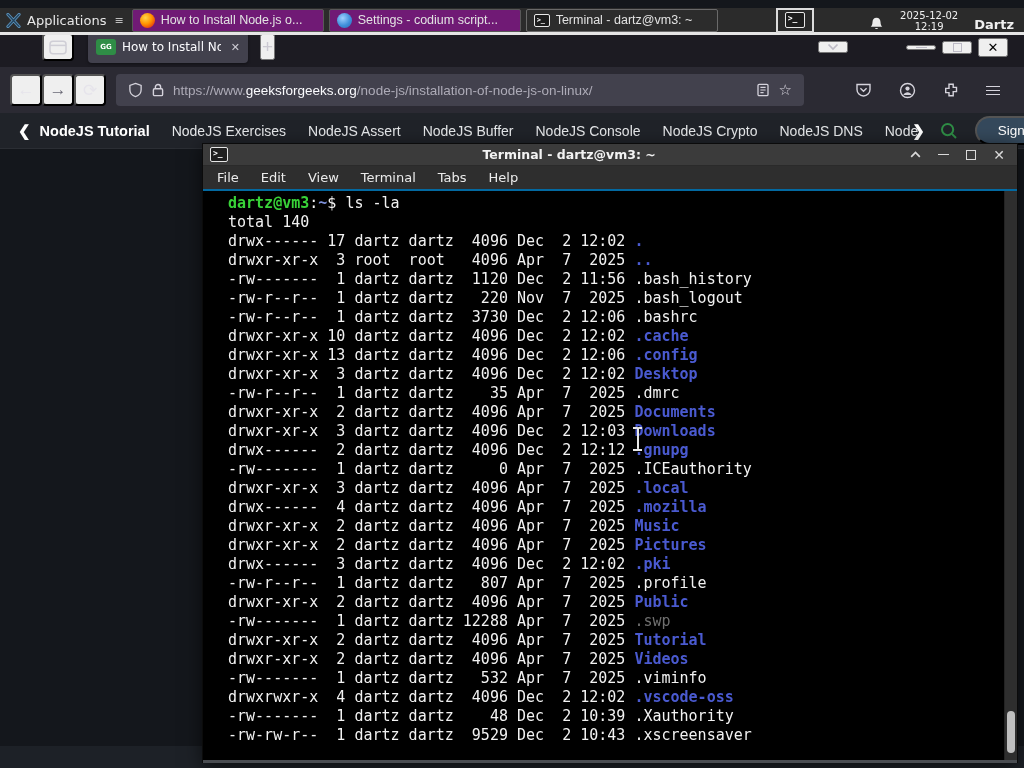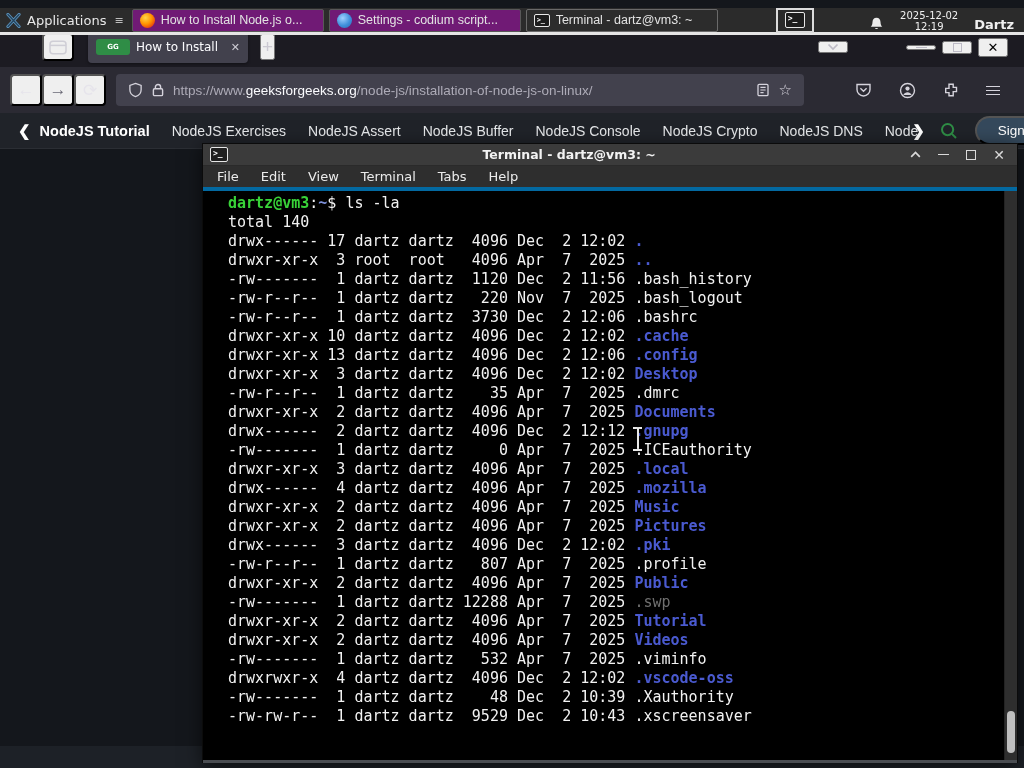--- a/index.html
+++ b/index.html
@@ -34,21 +34,21 @@
   .tray-user { color:#f0f0f0; font-size:13px;font-weight:bold; }
 
   
   .browser { position:absolute; left:0; top:27px; width:1024px; height:741px; background:#2b2a33; }
   .tabbar { height:40px; background:#1c1b22; display:flex; align-items:center; }
   .ffview-btn { margin-left:42px; width:32px; height:28px; display:flex; align-items:center;
                 justify-content:center; border-radius:4px; }
   .tab { margin-left:14px; width:160px; height:31px; background:#42414d; border-radius:4px;
          display:flex; align-items:center; gap:6px; padding:0 8px; color:#fbfbfe; font-size:12px;
          box-shadow:0 1px 3px rgba(0,0,0,.4); }
-  .fav { width:34px; height:16px; background:#2f8d46; border-radius:3px; color:#fff;
+  .fav { width:20px; height:16px; background:#2f8d46; border-radius:3px; color:#fff;
          font:bold 7px/16px "DejaVu Sans",sans-serif; text-align:center; flex:0 0 auto; }
   .tab-title { flex:1; white-space:nowrap; overflow:hidden; }
   .tab-close { color:#cfced6; font-size:11px; padding-left:4px; }
   .newtab { margin-left:12px; color:#cbc9d2; font-size:19px; font-weight:400; }
   .tab-right { margin-left:auto; display:flex; align-items:center; padding-right:16px; color:#bdbbc6; }
   .tr-btn { width:30px; display:flex; justify-content:center; align-items:center; }
   .sep60 { width:58px; }
   .sep32 { width:6px; }
   .glyph-min { display:inline-block; width:11px; border-top:1.6px solid #bdbbc6; }
   .glyph-max { display:inline-block; width:9px; height:9px; border:1.6px solid #bdbbc6; }
@@ -86,21 +86,21 @@
           z-index:30; box-shadow:0 4px 18px rgba(0,0,0,.6); border:1px solid #0b0b0b; }
   .t-title { height:22px; background:#3b3b3b; display:flex; align-items:center; padding:0 7px;
              border-bottom:1px solid #2a2a2a; }
   .t-icon { width:18px; height:15px; background:#202020; border:1.5px solid #e6e6e6; border-radius:2px;
             color:#fff; font:bold 8px/11px "DejaVu Sans Mono",monospace; padding-left:2px; }
   .t-title-text { flex:1; text-align:center; font-weight:bold; font-size:12.5px; color:#f3f3f3; }
   .t-ctrl { display:flex; align-items:center; gap:17px; padding-right:5px; color:#dadada; }
   .t-ctrl .glyph-min { border-color:#dadada; }
   .t-ctrl .glyph-max { border-color:#dadada; width:10px; height:10px; }
   .t-ctrl .glyph-x { font-size:14px; }
-  .t-menu { height:25px; background:#2e2e2e; border-bottom:4px solid #0369a1; display:flex;
+  .t-menu { height:25px; background:#2e2e2e; border-bottom:2px solid #0369a1; display:flex;
             align-items:center; font-size:13px; color:#ebebeb; padding-left:3px; }
   .t-menu span { padding:0 11px; }
   .t-body { position:relative; height:569px; overflow:hidden; padding:3px 0 0 3px;
             font:15px/19px "DejaVu Sans Mono",monospace; color:#f2f2f2; }
   .t-line { white-space:pre;margin-left:22px; }
   .t-line .green { color:#38d338; font-weight:bold; }
   .t-line .pblue { color:#7d90da; font-weight:bold; }
   .t-line .dir { color:#4a5ad0; font-weight:bold; }
   .t-line .dimf { color:#6f6f6f; }
   .t-scroll { position:absolute; right:0; top:0; bottom:0; width:13px; background:#2e2e2e;
@@ -298,20 +298,21 @@
           <div class="t-line"><span>drwx------ 17 dartz dartz  4096 Dec  2 12:02 </span><span class="dir">.</span></div>
           <div class="t-line"><span>drwxr-xr-x  3 root  root   4096 Apr  7  2025 </span><span class="dir">..</span></div>
           <div class="t-line"><span>-rw-------  1 dartz dartz  1120 Dec  2 11:56 </span><span>.bash_history</span></div>
           <div class="t-line"><span>-rw-r--r--  1 dartz dartz   220 Nov  7  2025 </span><span>.bash_logout</span></div>
           <div class="t-line"><span>-rw-r--r--  1 dartz dartz  3730 Dec  2 12:06 </span><span>.bashrc</span></div>
           <div class="t-line"><span>drwxr-xr-x 10 dartz dartz  4096 Dec  2 12:02 </span><span class="dir">.cache</span></div>
           <div class="t-line"><span>drwxr-xr-x 13 dartz dartz  4096 Dec  2 12:06 </span><span class="dir">.config</span></div>
           <div class="t-line"><span>drwxr-xr-x  3 dartz dartz  4096 Dec  2 12:02 </span><span class="dir">Desktop</span></div>
           <div class="t-line"><span>-rw-r--r--  1 dartz dartz    35 Apr  7  2025 </span><span>.dmrc</span></div>
           <div class="t-line"><span>drwxr-xr-x  2 dartz dartz  4096 Apr  7  2025 </span><span class="dir">Documents</span></div>
+          <div class="t-line"><span>drwxr-xr-x  3 dartz dartz  4096 Dec  2 12:03 </span><span class="dir">Downloads</span></div>
           <div class="t-line"><span>drwx------  2 dartz dartz  4096 Dec  2 12:12 </span><span class="dir">.gnupg</span></div>
           <div class="t-line"><span>-rw-------  1 dartz dartz     0 Apr  7  2025 </span><span>.ICEauthority</span></div>
           <div class="t-line"><span>drwxr-xr-x  3 dartz dartz  4096 Apr  7  2025 </span><span class="dir">.local</span></div>
           <div class="t-line"><span>drwx------  4 dartz dartz  4096 Apr  7  2025 </span><span class="dir">.mozilla</span></div>
           <div class="t-line"><span>drwxr-xr-x  2 dartz dartz  4096 Apr  7  2025 </span><span class="dir">Music</span></div>
           <div class="t-line"><span>drwxr-xr-x  2 dartz dartz  4096 Apr  7  2025 </span><span class="dir">Pictures</span></div>
           <div class="t-line"><span>drwx------  3 dartz dartz  4096 Dec  2 12:02 </span><span class="dir">.pki</span></div>
           <div class="t-line"><span>-rw-r--r--  1 dartz dartz   807 Apr  7  2025 </span><span>.profile</span></div>
           <div class="t-line"><span>drwxr-xr-x  2 dartz dartz  4096 Apr  7  2025 </span><span class="dir">Public</span></div>
           <div class="t-line"><span>-rw-------  1 dartz dartz 12288 Apr  7  2025 </span><span class="dimf">.swp</span></div>

